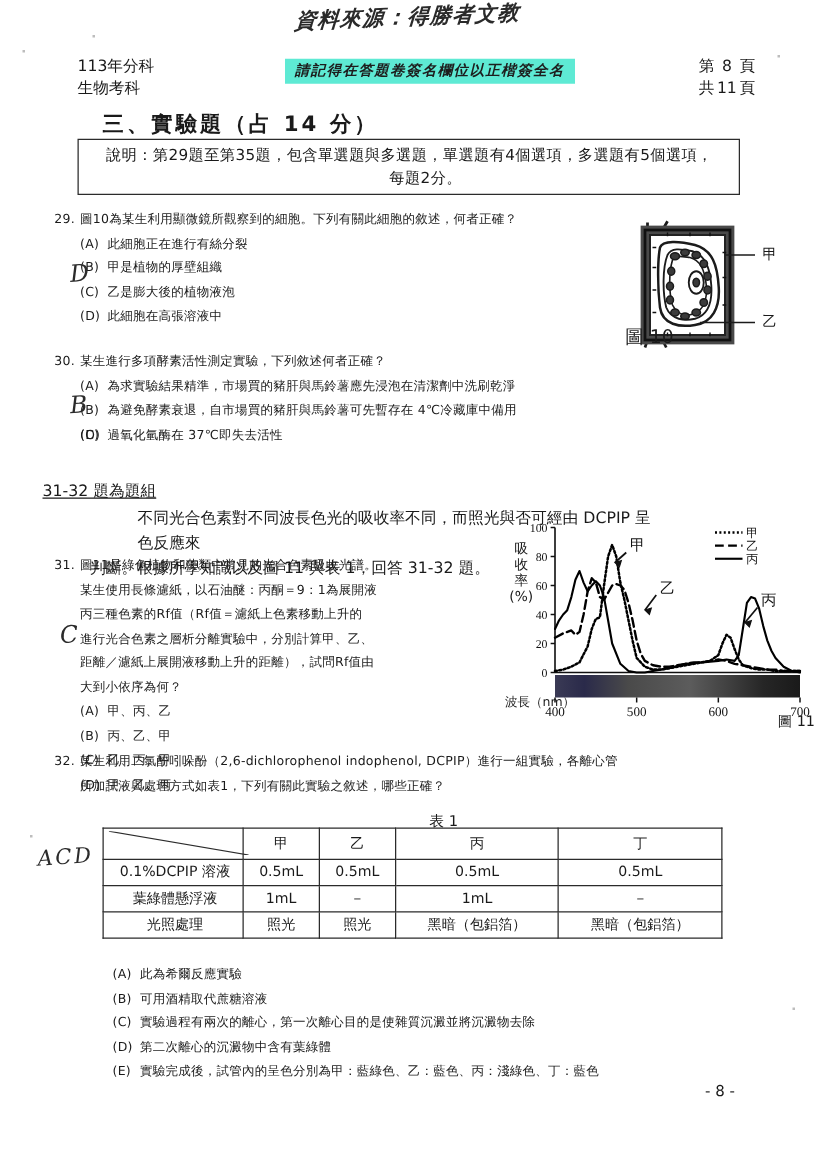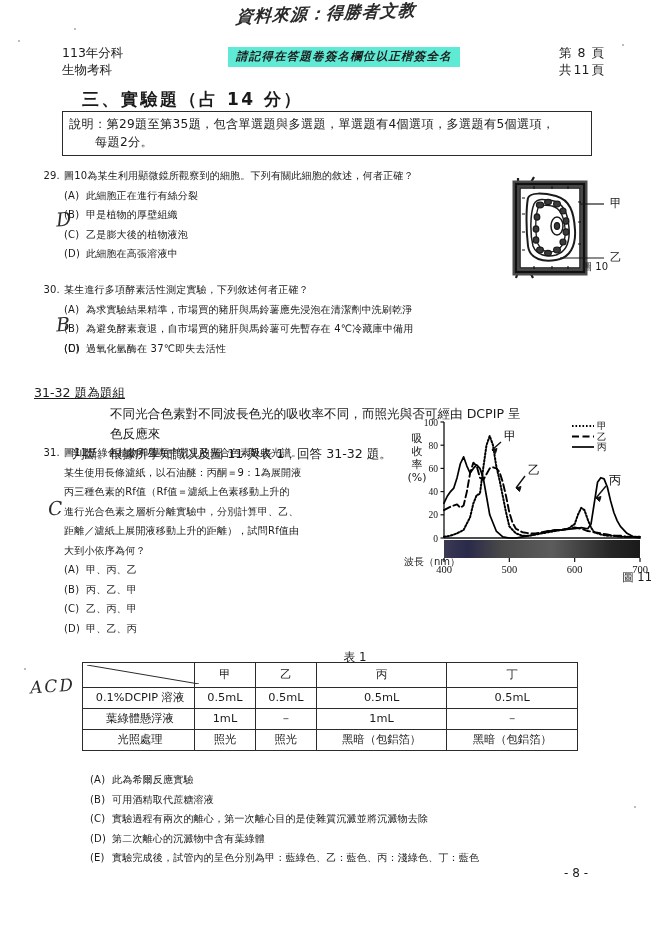--- a/index.html
+++ b/index.html
@@ -54,20 +54,21 @@
     margin-left:44px;
   }
 
   
   .instr-box {
     position:absolute; left:62px; top:111px;
     width:530px; border:1px solid #2b2b2b;
     padding:3px 5px 4px 6px;
     font-size:12.2px; line-height:18px;
     letter-spacing:0.3px;
+    text-align:center;
   }
   .instr-box .l2 { padding-left:26px; }
 
   
   .q { position:absolute; font-size:10px; line-height:19.5px; letter-spacing:0.2px; }
   .q .stem { display:block; }
   .q-num { position:absolute; left:0; top:0; width:26px; text-align:right; }
   .q-body { padding-left:30px; }
   .opt { display:block; padding-left:22px; position:relative; white-space:nowrap; }
   .opt .tag { position:absolute; left:0; top:0; }
@@ -81,21 +82,21 @@
     font-size:19px; color:#2b2b2b;
     font-style:italic; font-weight:500;
     letter-spacing:2px;
     transform:rotate(-4deg);
   }
 
   
   .fig10 { position:absolute; left:500px; top:174px; width:108px; height:108px; }
   .fig10cap {
     position:absolute; left:500px; top:260px; width:108px;
-    text-align:right; font-size:10px;
+    text-align:left; font-size:15px;
   }
   .lbl { position:absolute; font-size:11.5px; }
 
   
   .fig11 { position:absolute; left:404px; top:412px; width:248px; height:172px; }
   .fig11cap {
     position:absolute; left:404px; top:570px; width:248px;
     text-align:right; font-size:11.5px;
   }
   .ylab {
@@ -308,20 +309,27 @@
         <path d="M121 64 L112 76" stroke="#111" stroke-width="1.4" fill="none"></path>
         <path d="M112 76 l5 -1.5 l-1.5 5 z" fill="#111" stroke="#111"></path>
         <text x="205" y="72" font-size="12" font-family="&quot;Liberation Serif&quot;, serif" fill="#111">丙</text>
         <path d="M202 74 L192 86" stroke="#111" stroke-width="1.4" fill="none"></path>
         <path d="M192 86 l5 -1.5 l-1.5 5 z" fill="#111" stroke="#111"></path>
       </svg>
   </div>
   <div class="xlab">波長（nm）</div>
   <div class="fig11cap">圖 11</div>
 
+  <div class="q" style="left:34px; top:600px; width:610px;">
+    <span class="q-num">32.</span>
+    <div class="q-body">
+      <span class="stem">某生利用二氯酚吲哚酚（2,6-dichlorophenol indophenol, DCPIP）進行一組實驗，各離心管</span>
+      <span class="stem">所加試液與處理方式如表1，下列有關此實驗之敘述，哪些正確？</span>
+    </div>
+  </div>
 
   <div class="tbl-cap">表 1</div>
   <table class="t1">
     <tbody>
         <tr>
       <td class="rh">
         <div class="corner">
           <svg width="112" height="19" viewBox="0 0 112 19">
                 <line x1="0" y1="0" x2="112" y2="19" stroke="#2b2b2b" stroke-width="1"></line>
               </svg>

